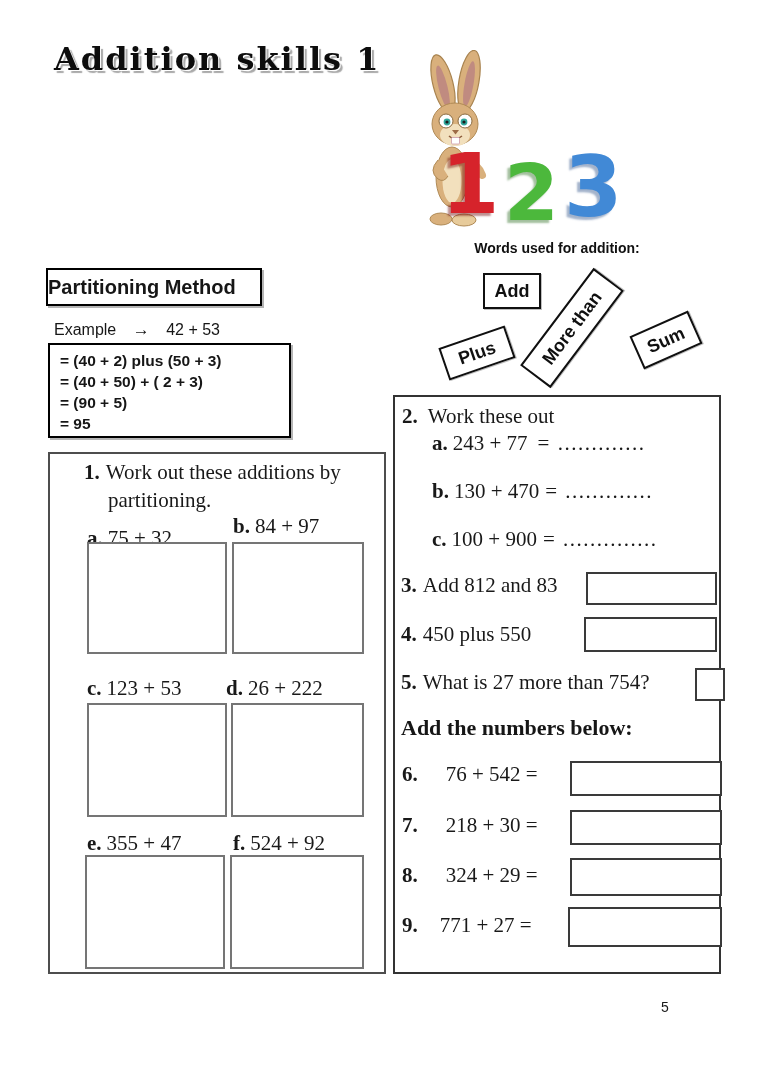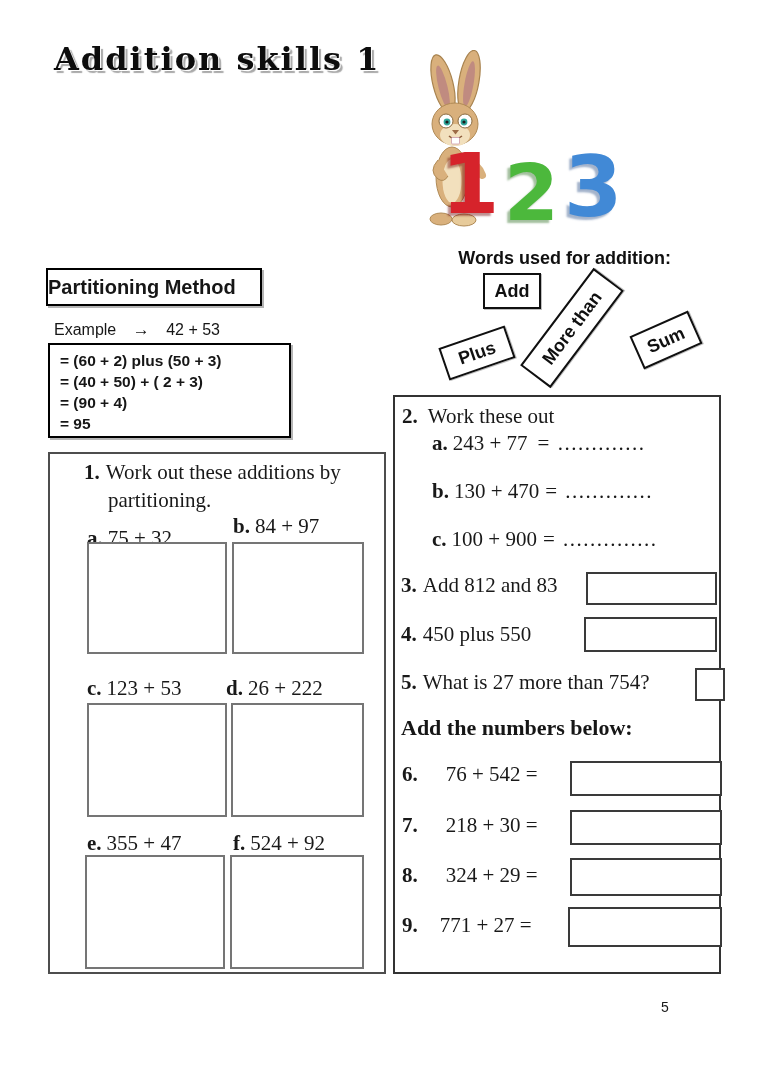--- a/index.html
+++ b/index.html
@@ -12,22 +12,22 @@
            color:#0d0d0d; text-shadow:1px 1px 0 #ffffff, 3px 3px 1px #a9a9a9; }
 
   
   .illustration { position:absolute; left:405px; top:50px; width:225px; height:182px; }
   .digit { position:absolute; font-family:"DejaVu Sans", sans-serif; font-weight:bold; line-height:1; }
   .digit-1 { left:36px;  top:92px;  font-size:84px; color:#d6232b; text-shadow:-3px 3px 2px rgba(110,8,8,0.45); }
   .digit-2 { left:99px;  top:104px; font-size:79px; color:#4cb83c; text-shadow:-3px 3px 2px rgba(25,95,12,0.4); }
   .digit-3 { left:159px; top:95px;  font-size:84px; color:#4189d6; text-shadow:-3px 3px 2px rgba(25,65,125,0.4); }
 
   
-  .words-heading { position:absolute; left:443px; top:248px; width:228px; text-align:right;
-                   font-family:"Liberation Sans", sans-serif; font-weight:bold; font-size:18px; color:#101010; }
+  .words-heading { position:absolute; left:443px; top:240px; width:228px; text-align:center;
+                   font-family:"Liberation Sans", sans-serif; font-weight:bold; font-size:14px; color:#101010; }
   .word-box { position:absolute; border:2px solid #101010; background:#fff;
               font-family:"Liberation Sans", sans-serif; font-weight:bold; font-size:18px; color:#101010;
               display:flex; align-items:center; justify-content:center; box-shadow:1px 1px 0 rgba(0,0,0,0.25); }
   .word-add  { left:483px; top:273px; width:54px;  height:32px; }
   .word-plus { left:442px; top:336px; width:66px;  height:30px; transform:rotate(-19deg); }
   .word-more { left:511px; top:309px; width:118px; height:34px; transform:rotate(-53deg); }
   .word-sum  { left:634px; top:322px; width:60px;  height:32px; transform:rotate(-24deg); }
 
   
   .part-box { position:absolute; left:46px; top:268px; width:212px; height:34px;
@@ -110,23 +110,23 @@
   <div class="word-box word-more">More than</div>
   <div class="word-box word-sum">Sum</div>
 
   <div class="part-box">Partitioning Method</div>
   <div class="example-line">
     <span>Example</span>
     <span class="arrow">→</span>
     <span>42 + 53</span>
   </div>
   <div class="example-box">
-    <div>= (60 + 2) plus (50 + 3)</div>
+    <div>= (40 + 2) plus (50 + 3)</div>
     <div>= (40 + 50) + ( 2 + 3)</div>
-    <div>= (90 + 4)</div>
+    <div>= (90 + 5)</div>
     <div>= 95</div>
   </div>
 
   <div class="panel left-panel">
     <div class="abs q-serif" style="left:34px; top:6px;">
       <span class="qnum">1.</span><span>Work out these additions by</span>
     </div>
     <div class="abs q-serif" style="left:58px; top:34px;">partitioning.</div>
 
     <div class="abs q-serif" style="left:37px; top:72px;">

